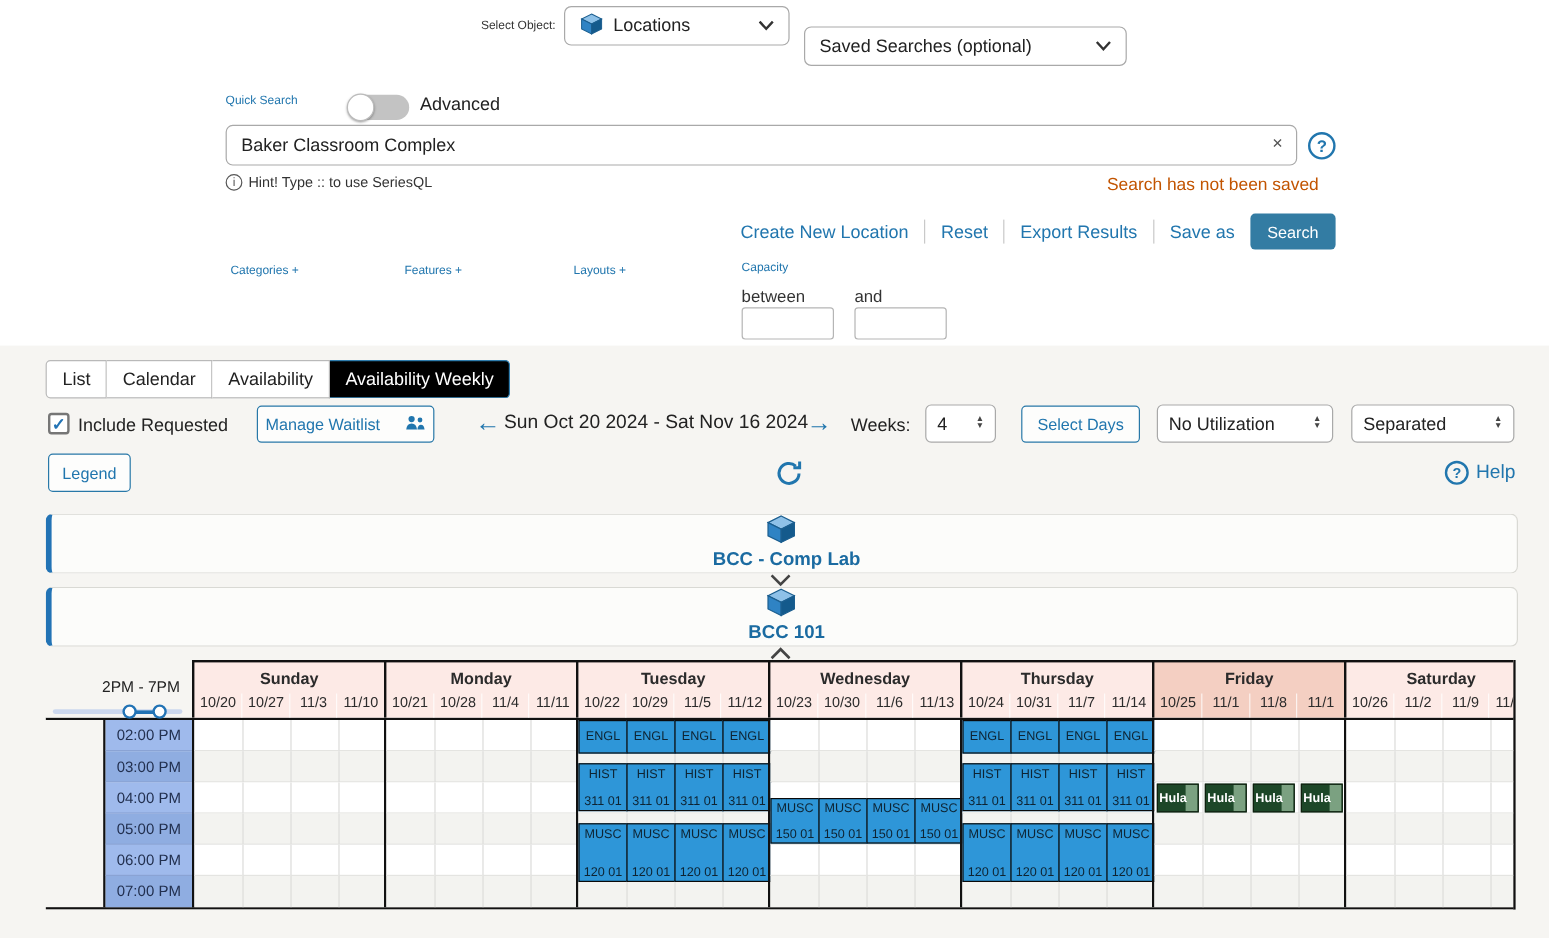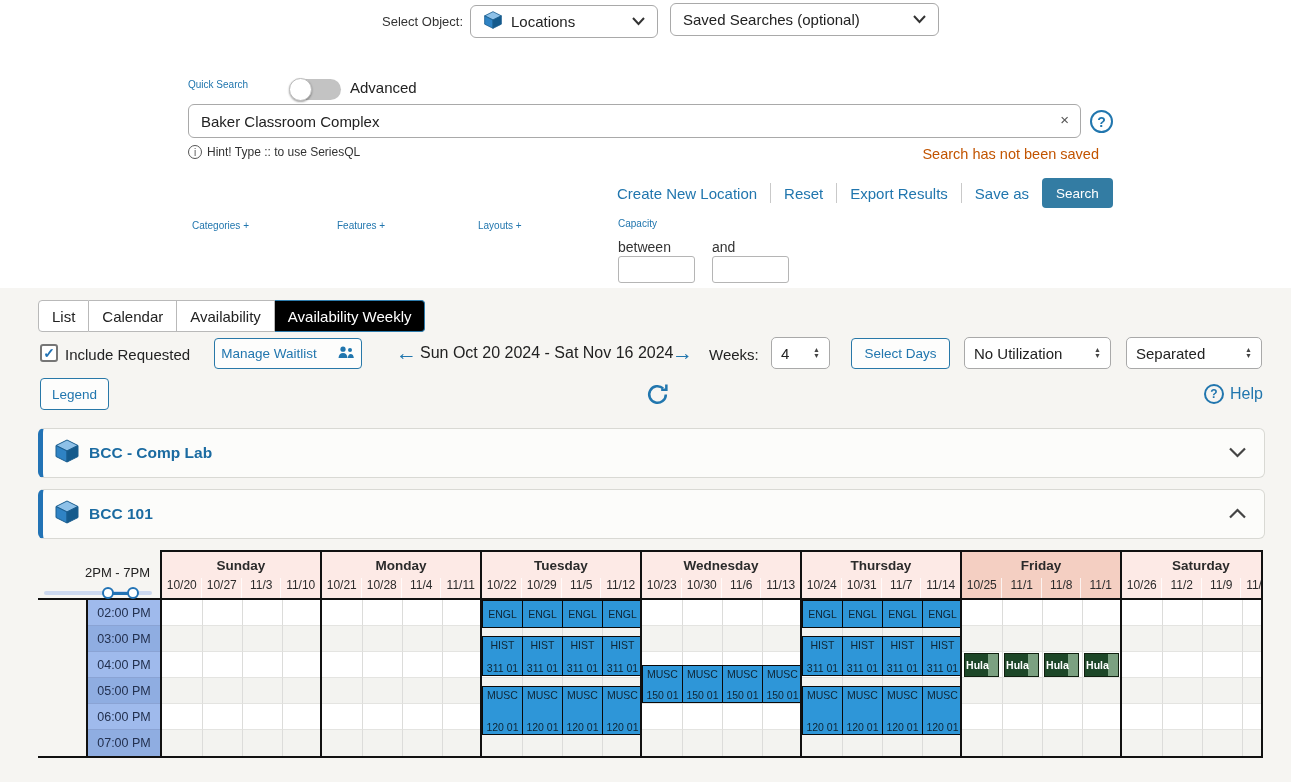--- a/index.html
+++ b/index.html
@@ -3,21 +3,21 @@
 <meta charset="utf-8">
 <style>
   * { margin:0; padding:0; box-sizing:border-box; }
   html,body { background:#fff; }
   #app { position:relative; width:1291px; height:782px; overflow:hidden;
          font-family:"Liberation Sans", sans-serif; color:#222; background:#fff; }
   .abs { position:absolute; }
   .lower-bg { left:0; top:288px; width:1291px; height:494px; background:#f6f5f2; }
 
   
-  .lbl { font-size:13px; color:#333; line-height:33px; }
+  .lbl { font-size:10px; color:#333; line-height:33px; }
   .select-box { display:flex; align-items:center; gap:8px; background:#fff;
     border:1px solid #a9a9a9; border-radius:6px; height:33px; padding:0 12px; font-size:15px; color:#222; }
   .select-box .grow { flex:1; }
   .chev svg { display:block; }
 
   
   .blue-link { color:#2176ae; font-size:10px; cursor:pointer; text-decoration:none; }
   .toggle { width:50px; height:21px; background:#c3c3c3; border-radius:11px; position:relative; }
   .toggle .knob { position:absolute; left:-2px; top:-1px; width:23px; height:23px; border-radius:50%;
     background:#fff; border:1px solid #bbb; box-shadow:0 1px 2px rgba(0,0,0,.35); }
@@ -59,21 +59,21 @@
   .daterange { font-size:16px; color:#222; }
   .spin-box { background:#fff; border:1px solid #a9a9a9; border-radius:5px; height:32px;
     display:flex; align-items:center; justify-content:space-between; padding:0 9px; font-size:15px; color:#222; cursor:pointer; }
   .spin-arrows { display:flex; flex-direction:column; align-items:center; line-height:6px; font-size:7px; color:#444; }
 
   .help-row { display:flex; align-items:center; gap:6px; color:#2176ae; font-size:16px; cursor:pointer; }
   .circle-q.small { width:20px; height:20px; font-size:12px; border-width:2px; }
 
   
   .panel { background:#fcfcfa; border:1px solid #d9d9d4; border-left:5px solid #2273b5; border-radius:6px;
-    height:50px; display:flex; align-items:center; padding:0 18px 0 12px; }
+    height:50px; display:flex; align-items:center; padding:0 18px 0 12px;flex-direction:column; }
   .panel .title { color:#1b6ba1; font-weight:bold; font-size:15.5px; margin-left:10px; flex:1; }
 
   
   .grid { left:38px; top:550px; width:1225px; height:208px; overflow:hidden; border-right:2px solid #111; }
   .g-header { display:flex; width:1242px; height:48px; }
   .g-timehead { width:122px; position:relative; background:#f6f5f2; }
   .g-range-lbl { position:absolute; right:10px; top:15px; font-size:13px; color:#222; }
   .g-slider { position:absolute; left:6px; right:8px; top:38px; height:10px; }
   .g-track { position:absolute; left:0; right:0; top:3px; height:4px; background:#ccd8ee; border-radius:2px; }
   .g-fill { position:absolute; top:3.5px; height:3px; background:#2273b5; }
@@ -125,21 +125,21 @@
           <polygon points="22,7 12,12 12,22 22,17" fill="#145a8c" stroke="#1b5e8f"></polygon>
         </svg>
     </span>
     <span class="grow">Locations</span>
     <span class="chev">
       <svg width="13" height="9" viewBox="0 0 13 9">
           <polyline points="1,1 6.5,7 12,1" fill="none" stroke="#333" stroke-width="2"></polyline>
         </svg>
     </span>
   </div>
-  <div class="abs select-box" style="left:670px; top:3px; width:269px;">
+  <div class="abs select-box" style="left:670px; top:22px; width:269px;">
     <span class="grow">Saved Searches (optional)</span>
     <span class="chev">
       <svg width="13" height="9" viewBox="0 0 13 9">
           <polyline points="1,1 6.5,7 12,1" fill="none" stroke="#333" stroke-width="2"></polyline>
         </svg>
     </span>
   </div>
 
   <span class="abs blue-link" style="left:188px; top:79px;">Quick Search</span>
   <div class="abs toggle" style="left:291px; top:79px;">

